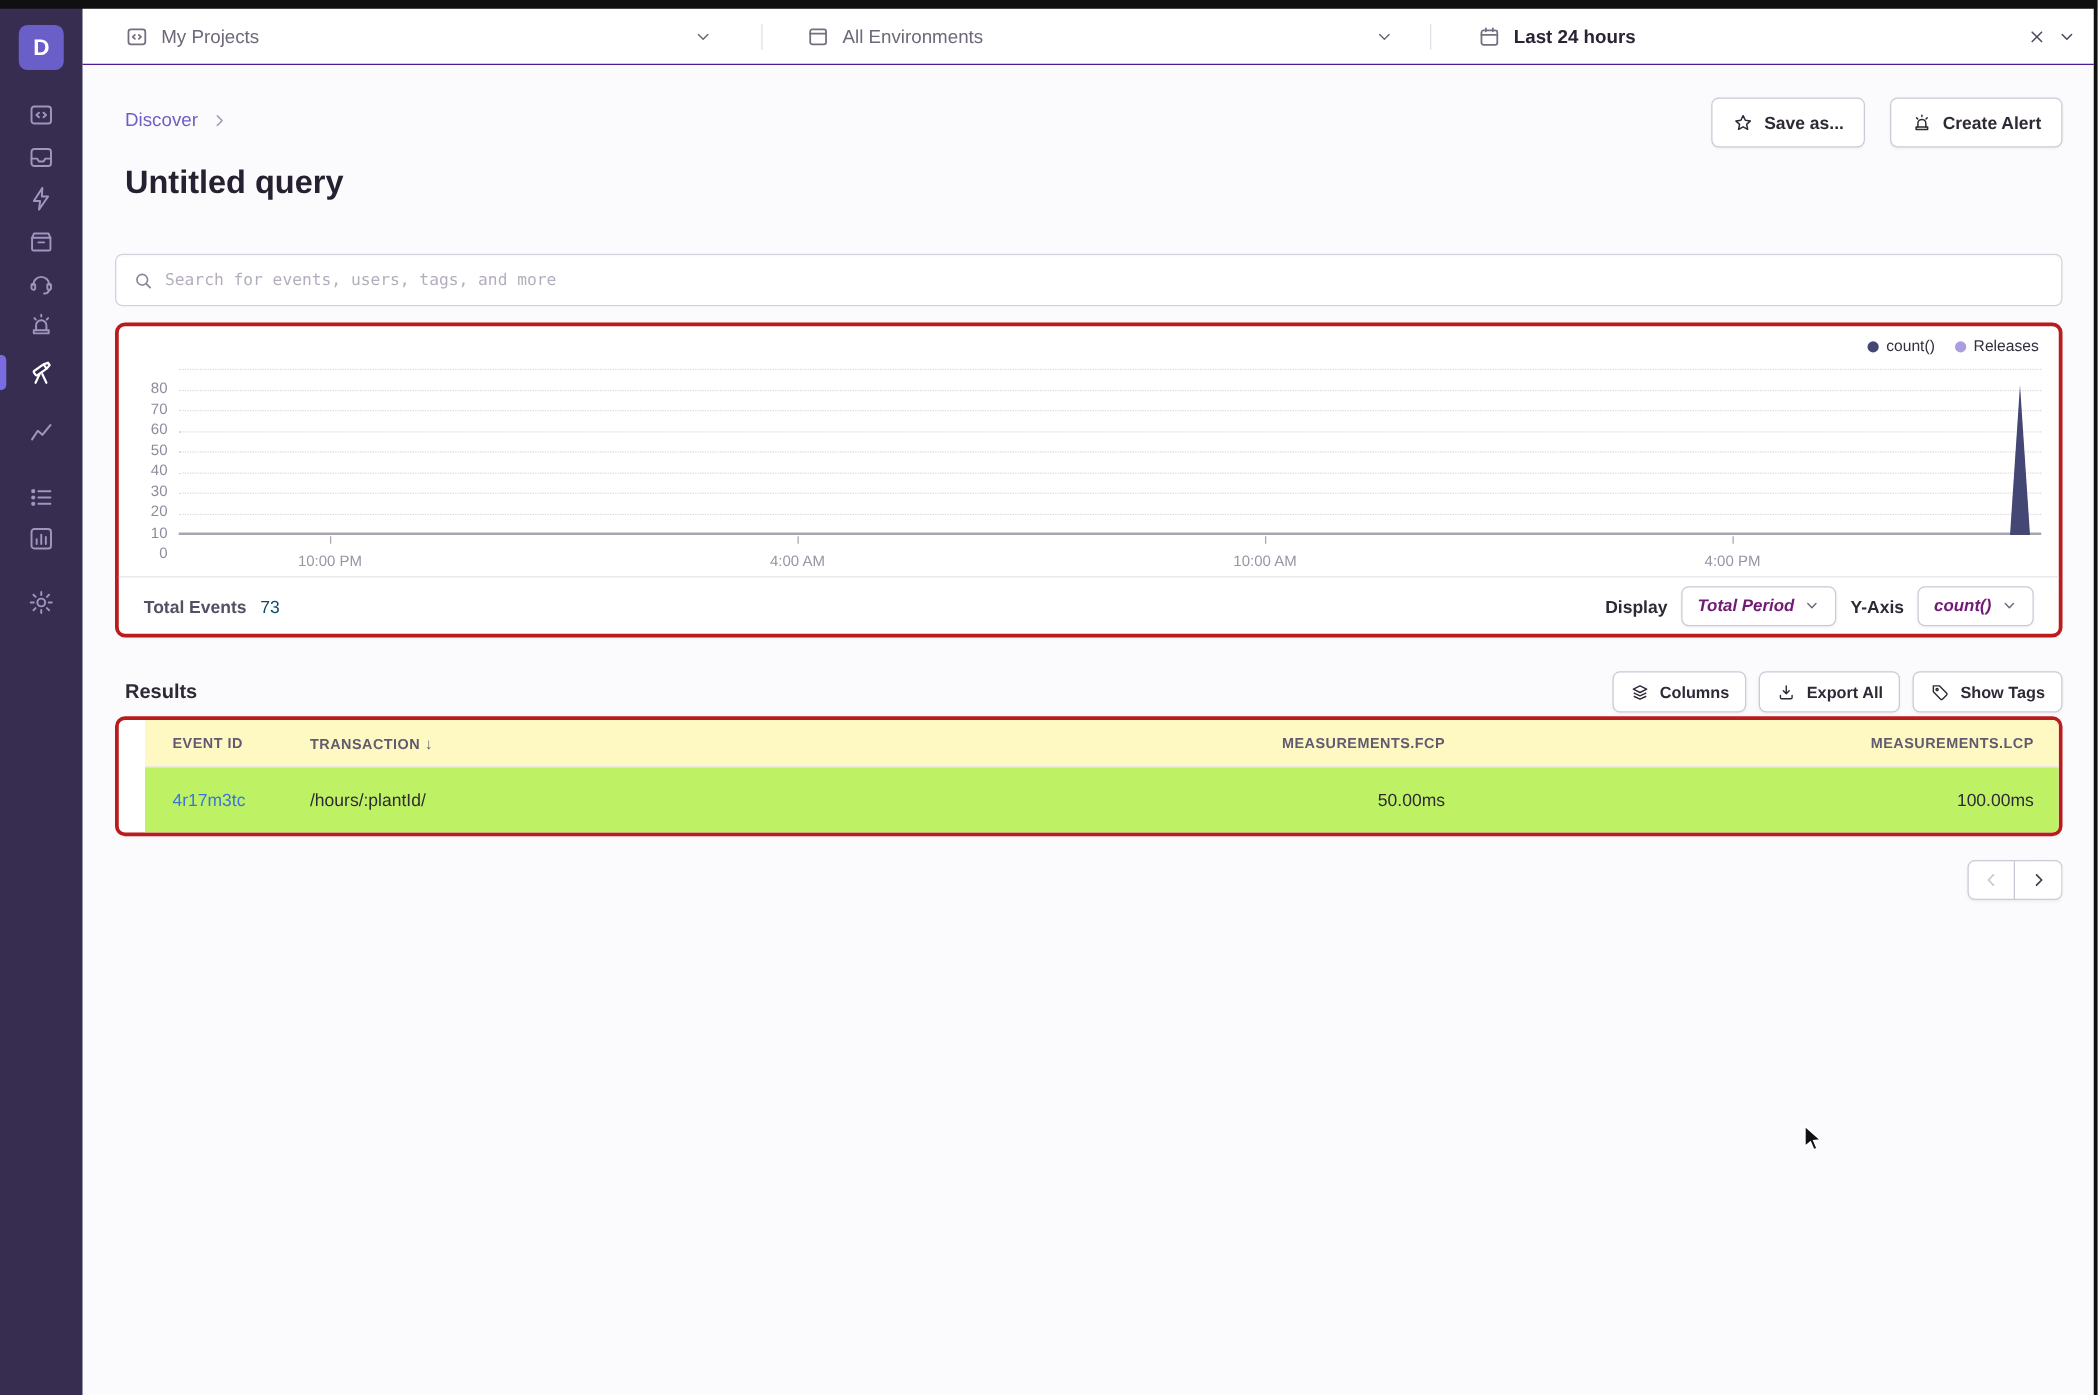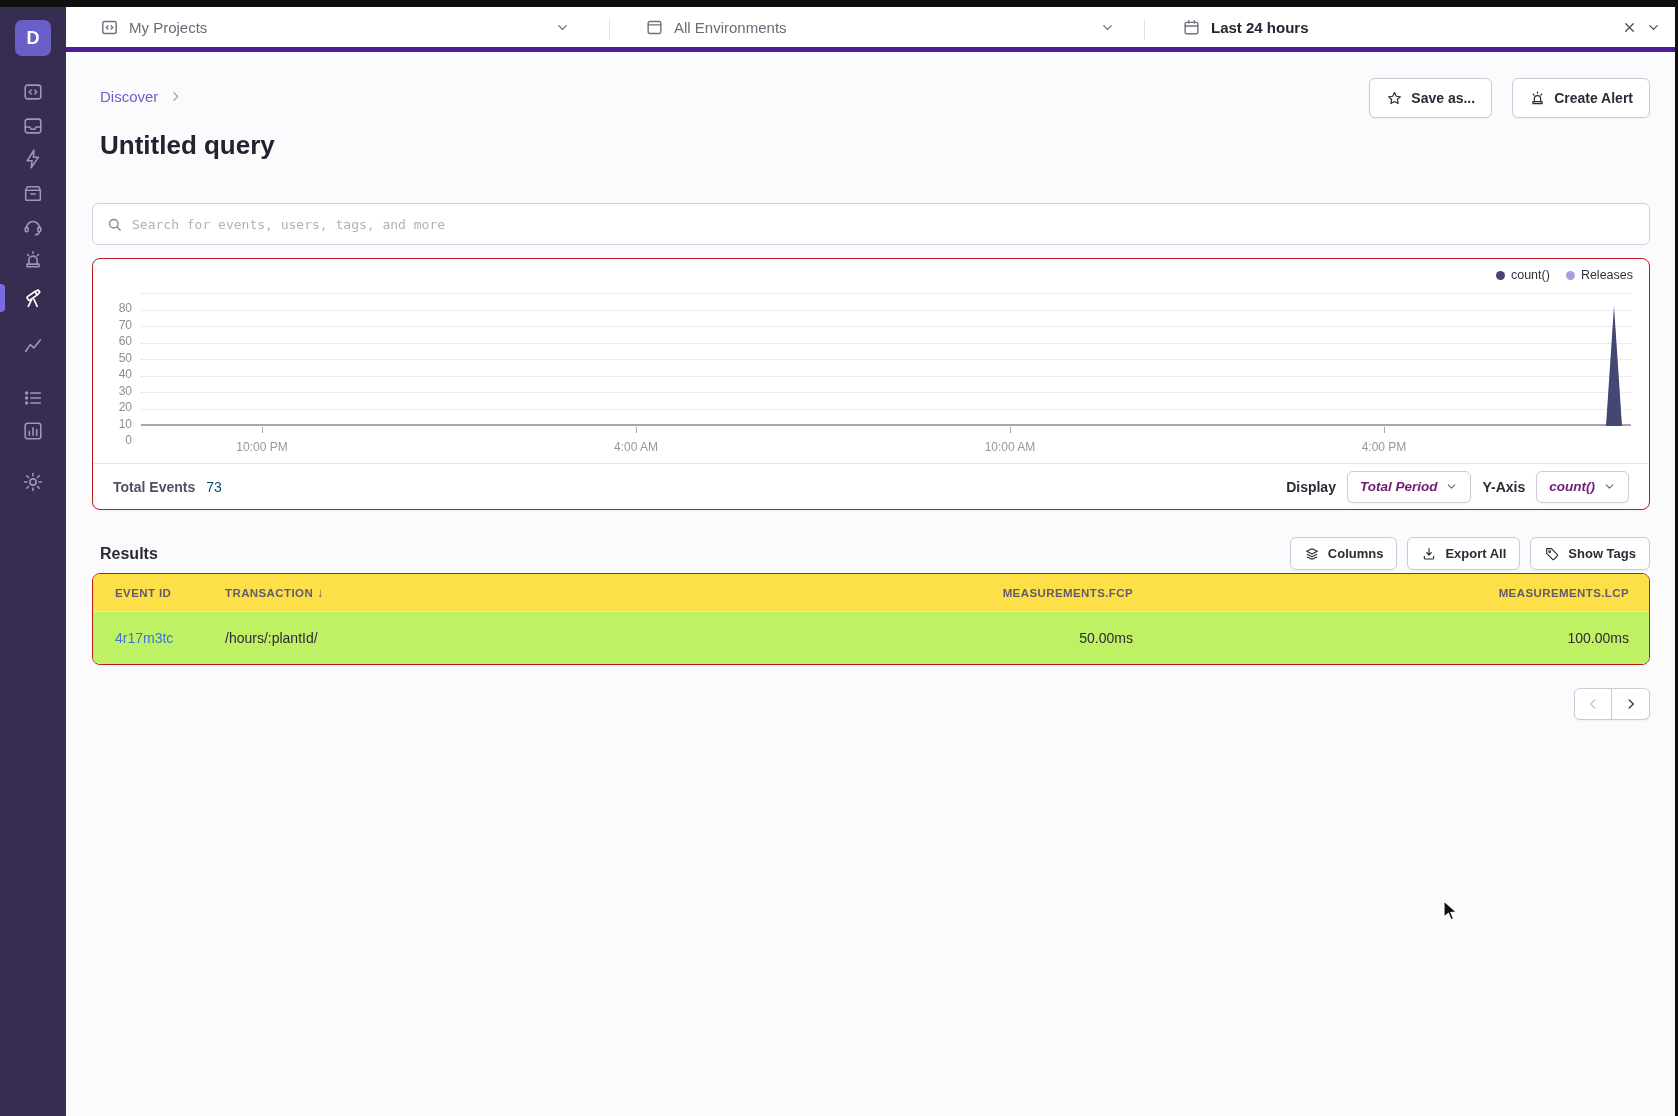--- a/index.html
+++ b/index.html
@@ -15,21 +15,21 @@
   
   .sidebar{position:absolute;left:0;top:0;bottom:0;width:66px;background:#362d50;z-index:20;}
   .org-avatar{position:absolute;left:15px;top:20px;width:36px;height:36px;border-radius:7px;
     background:#6a5fc8;color:#fff;font-weight:bold;font-size:18px;display:flex;align-items:center;justify-content:center;cursor:pointer;}
   .side-icon{position:absolute;left:21px;width:24px;height:24px;color:#a194bd;display:flex;align-items:center;justify-content:center;cursor:pointer;}
   .side-icon svg{width:22px;height:22px;}
   .side-icon.active{color:#ffffff;}
   .active-pip{position:absolute;left:0;top:284px;width:5px;height:28px;background:#7b6be0;border-radius:0 4px 4px 0;}
 
   
-  .topbar{position:absolute;left:66px;right:3px;top:7px;height:45px;background:#fff;border-bottom:5px solid #4c1d95;z-index:10;}
+  .topbar{position:absolute;left:66px;right:3px;top:7px;height:45px;background:#fff;border-bottom:1px solid #4c1d95;z-index:10;}
   .tb-group{position:absolute;top:0;height:100%;display:flex;align-items:center;gap:10px;color:#6e6878;font-size:15px;cursor:pointer;}
   .tb-group .tb-icon{color:#756e81;display:flex;}
   .tb-group .chev{margin-left:auto;color:#6e6878;display:flex;}
   .tb-divider{position:absolute;top:12px;width:1px;height:21px;background:#e3dee8;}
   .tb-date-label{color:#2b2233;font-weight:600;}
   .tb-right{position:absolute;right:14px;top:0;height:100%;display:flex;align-items:center;gap:9px;color:#4f4760;}
   .tb-right .xbtn,.tb-right .chevbtn{display:flex;cursor:pointer;}
 
   
   .breadcrumb{position:absolute;left:100px;top:88px;display:flex;align-items:center;gap:11px;font-size:15px;}
@@ -44,21 +44,21 @@
   .btn .bicon{display:flex;color:#2f2936;}
 
   
   .searchbar{position:absolute;left:92px;top:203px;width:1558px;height:42px;background:#fff;border:1px solid #d6d0dd;border-radius:6px;
     display:flex;align-items:center;padding:0 13px;gap:9px;box-shadow:inset 0 1px 2px rgba(43,34,51,.03);}
   .searchbar .sicon{color:#8a8495;display:flex;}
   .searchbar input{flex:1;border:none;outline:none;background:transparent;font-family:"DejaVu Sans Mono", monospace;font-size:13px;color:#2f2936;}
   .searchbar input::placeholder{color:#b4aebc;}
 
   
-  .panel{position:absolute;background:#fff;border:1px solid #b91c1c;border-radius:8px;box-shadow:0 1px 2px rgba(43,34,51,.04);}
+  .panel{position:absolute;background:#fff;border:3px solid #b91c1c;border-radius:8px;box-shadow:0 1px 2px rgba(43,34,51,.04);padding-left:21px;}
   .chart-panel{left:92px;top:258px;width:1558px;height:252px;}
   .legend{position:absolute;top:9px;right:16px;display:flex;gap:16px;align-items:center;font-size:12.5px;color:#33303e;}
   .legend .litem{display:flex;align-items:center;gap:6px;cursor:pointer;}
   .legend .dot{width:9px;height:9px;border-radius:50%;}
   .plot{position:absolute;left:48px;top:35px;width:1490px;height:132px;}
   .grid{position:absolute;left:0;right:0;height:0;border-top:1px dotted #ddd7e2;margin-top:12px;}
   .baseline{position:absolute;left:0;right:0;bottom:0;height:0;border-top:2px solid #aaa4b2;}
   .tick{position:absolute;bottom:-7px;width:1px;height:6px;background:#aaa4b2;}
   .ylab{position:absolute;right:100%;margin-right:9px;transform:translateY(50%);font-size:12px;color:#8f8a9b;white-space:nowrap;}
   .xlab{position:absolute;top:146px;width:90px;margin-left:-45px;text-align:center;font-size:12px;color:#9a94a4;}
@@ -70,21 +70,21 @@
   .cf-right{margin-left:auto;display:flex;align-items:center;gap:11px;}
   .cf-strong{font-weight:700;color:#2f2936;}
   .dd{display:inline-flex;align-items:center;gap:8px;height:32px;padding:0 12px;background:#fff;border:1px solid #cfc8d6;border-radius:6px;
     font-weight:600;font-size:13.5px;color:#701a75;cursor:pointer;box-shadow:0 1px 2px rgba(43,34,51,.05);font-style:italic;}
   .dd .chev{display:flex;color:#6e6878;}
 
   
   .results-heading{position:absolute;left:100px;top:545px;font-size:16px;font-weight:700;color:#2f2936;}
   .results-actions{position:absolute;right:28px;top:537px;display:flex;gap:10px;}
   .table-panel{left:92px;top:573px;width:1558px;overflow:hidden;}
-  .thead{display:grid;grid-template-columns:110px 600px 350px 1fr;height:38px;background:#fde047;border-bottom:1px solid #e7e2ec;
+  .thead{display:grid;grid-template-columns:110px 600px 350px 1fr;height:38px;background:#fef9c3;border-bottom:1px solid #e7e2ec;
     align-items:center;font-size:11.5px;font-weight:700;letter-spacing:.4px;color:#625a70;}
   .trow{display:grid;grid-template-columns:110px 600px 350px 1fr;height:52px;align-items:center;font-size:14px;background:#bef264;cursor:pointer;}
   .cell{padding-left:22px;white-space:nowrap;}
   .cell.r{padding-left:0;padding-right:20px;text-align:right;}
   .th-sort{display:inline-block;margin-left:4px;font-size:12px;color:#625a70;}
   .link{color:#3d74db;cursor:pointer;}
 
   
   .pagination{position:absolute;top:688px;right:28px;display:flex;}
   .pg-btn{width:38px;height:32px;background:#fff;border:1px solid #cfc8d6;display:flex;align-items:center;justify-content:center;cursor:pointer;box-shadow:0 1px 2px rgba(43,34,51,.05);}

